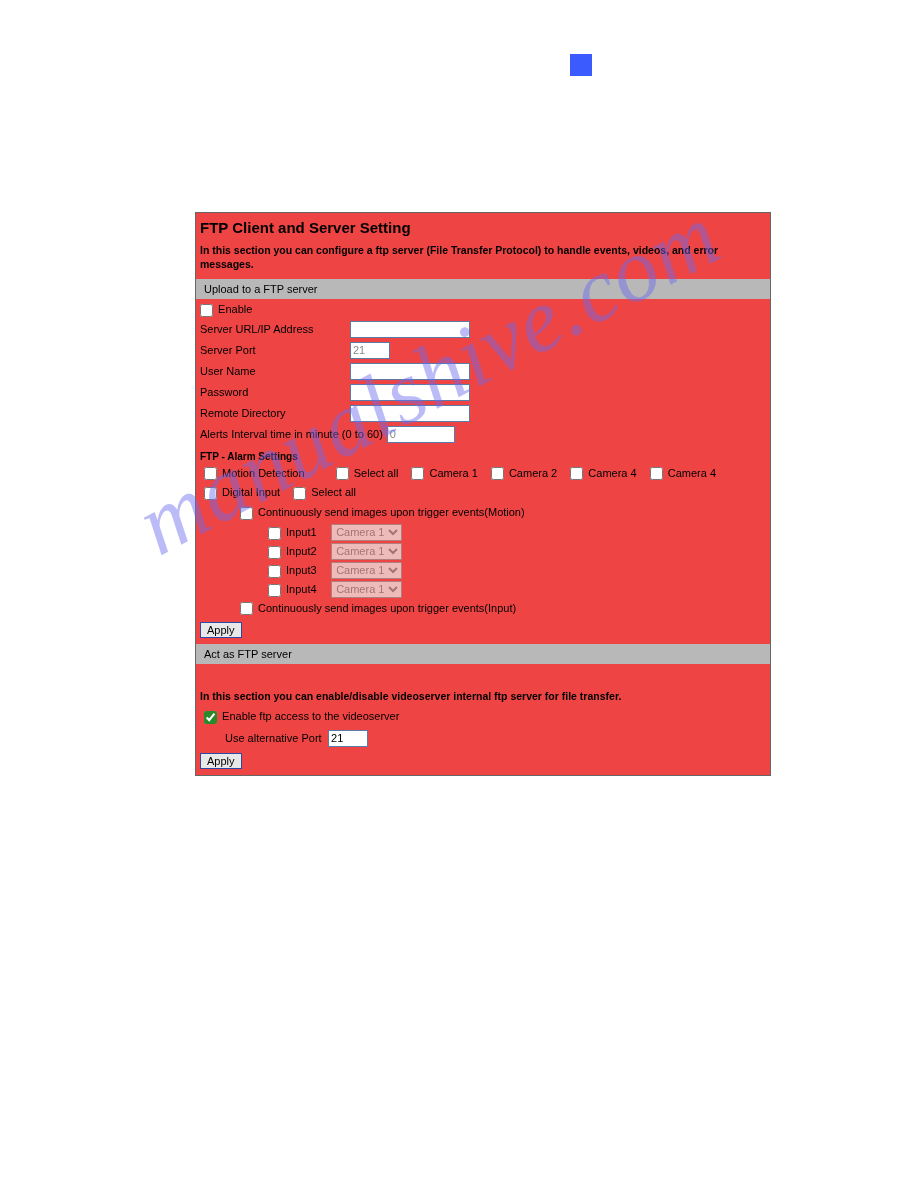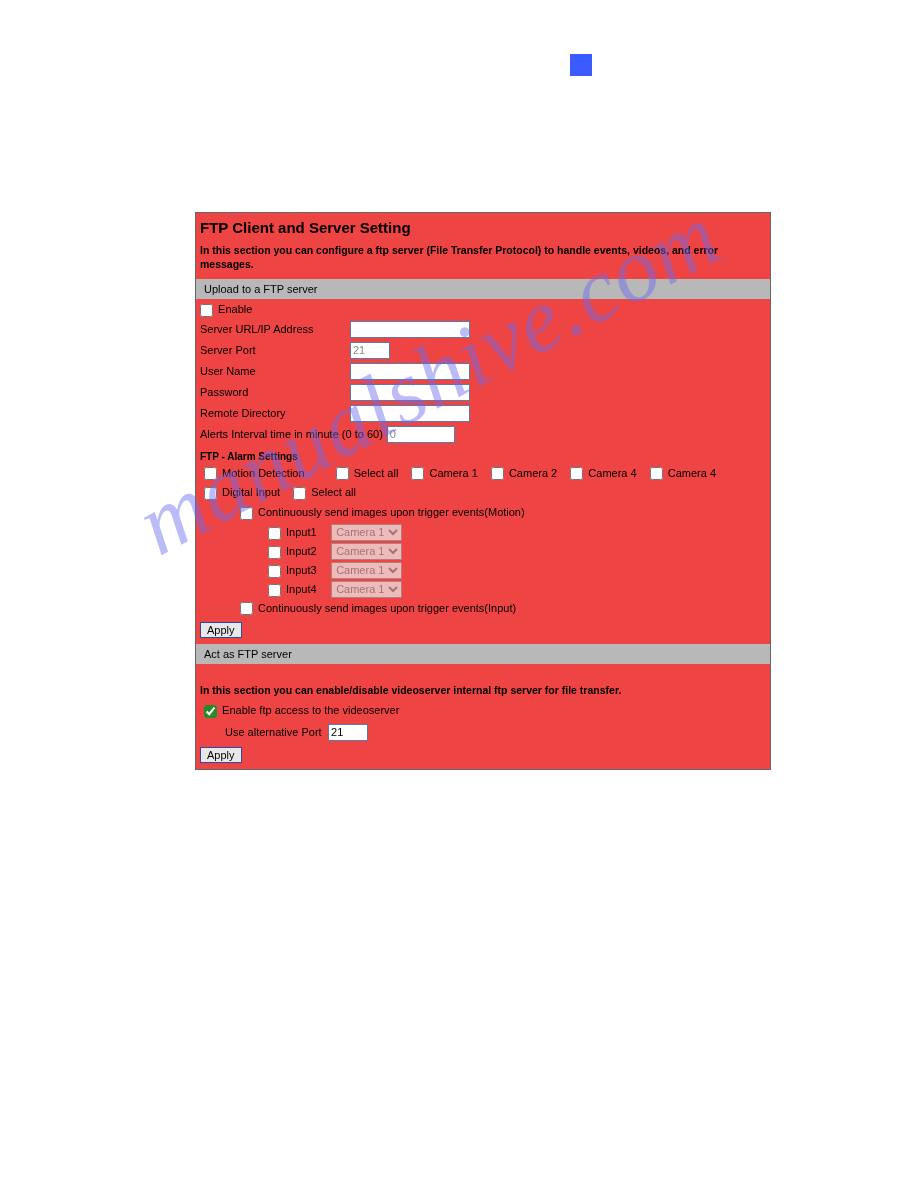--- a/index.html
+++ b/index.html
@@ -90,21 +90,21 @@
     border: 1px solid #2a4aa8;
     background: #e8e8e8;
     font-size: 11px;
     padding: 1px 6px;
     cursor: pointer;
     text-align: right;
   }
   .sec2-intro {
     font-weight: bold;
     font-size: 10.5px;
-    padding: 20px 4px 6px 4px;
+    padding: 26px 4px 6px 4px;
   }
   .sec2-row { padding: 2px 8px; font-size: 11px; }
   .sec2-row input[type="checkbox"] { vertical-align: middle; margin-right: 2px; }
   .sec2-port { padding: 4px 4px 2px 8px; margin-left: 21px; }
   .sec2-port .plbl { display: inline-block; width: 100px; }
   .sec2-port input[type="text"] {
     border: 1px solid #5a7aa8; height: 17px; font-size: 11px; width: 40px; padding: 0 2px;
   }
   .green-check { accent-color: #2a8a2a; }
 </style>

